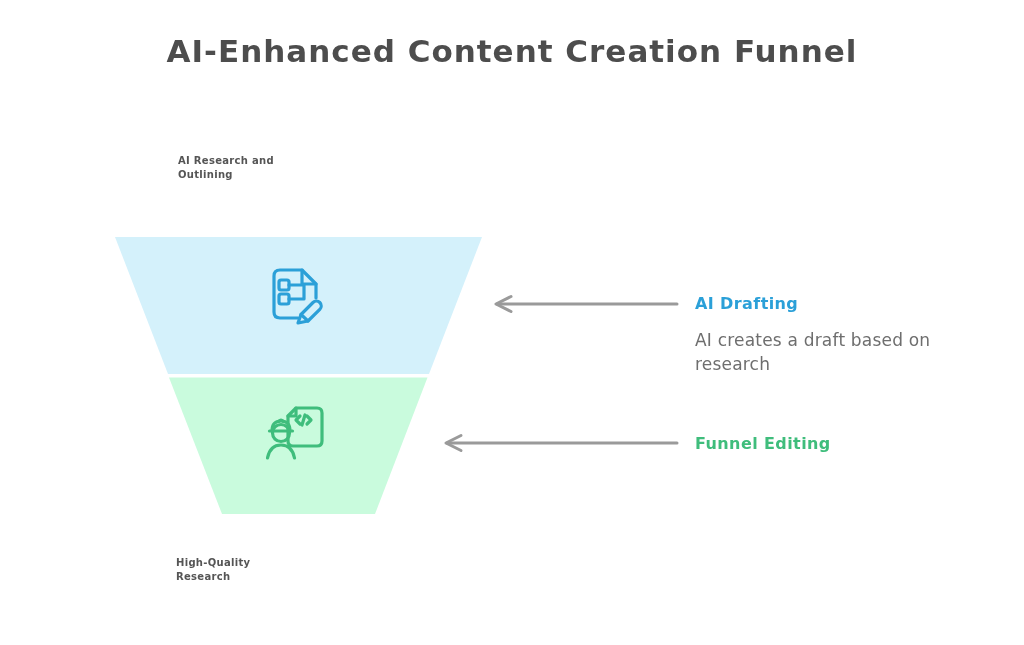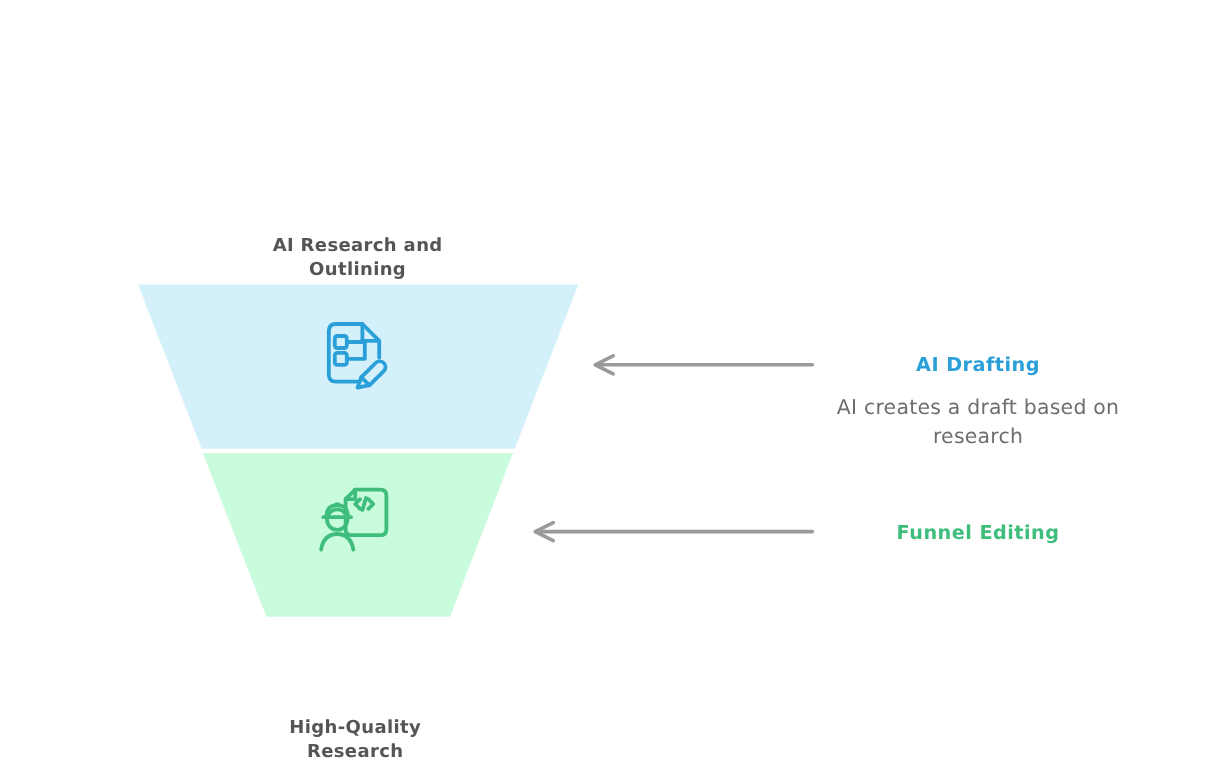--- a/index.html
+++ b/index.html
@@ -28,45 +28,44 @@
   .arrow line, .arrow polyline {
     stroke: var(--arrow-gray, #9a9a9a);
     stroke-width: 3;
     fill: none;
     stroke-linecap: round;
     stroke-linejoin: round;
   }
   .stage-label {
     position: absolute;
     width: 240px;
-    text-align: center;
-    font-size: 15px;
+    text-align: left;
+    font-size: 10px;
     font-weight: bold;
     letter-spacing: 0.3px;
     line-height: 1.35;
     color: var(--label-text, #555555);
     white-space: pre-line;
-    margin-top: 40px;
   }
   .label-top { left: 178px; top: 154px; }
   .label-bottom { left: 176px; top: 556px; }
   .icon { position: absolute; }
   .icon-draft { left: 268px; top: 266px; }
   .icon-edit { left: 266px; top: 404px; }
   .icon-draft path, .icon-draft rect {
     stroke: var(--accent-blue, #2ba0d8);
     stroke-width: 3.2; fill: none;
     stroke-linecap: round; stroke-linejoin: round;
   }
   .icon-edit path, .icon-edit circle {
     stroke: var(--accent-green, #3fbd7c);
     stroke-width: 3.2; fill: none;
     stroke-linecap: round; stroke-linejoin: round;
   }
-  .annotation { position: absolute; left: 695px; width: 240px; text-align: center; }
+  .annotation { position: absolute; left: 695px; width: 240px; }
   .annotation-1 { top: 294px; }
   .annotation-2 { top: 434px; }
   .annotation-heading {
     font-size: 16px;
     font-weight: bold;
     letter-spacing: 0.4px;
   }
   .heading-blue { color: var(--accent-blue, #2ba0d8); }
   .heading-green { color: var(--accent-green, #3fbd7c); }
   .annotation-body {
@@ -76,20 +75,21 @@
     line-height: 1.4;
     color: var(--body-text, #6e6e6e);
     white-space: pre-line;
   }
 </style>
 </head>
 <body>
 
 <div class="canvas">
 
+  <h1 class="title">AI-Enhanced Content Creation Funnel</h1>
 
   <div class="stage-label label-top">AI Research and
 Outlining</div>
 
   <svg class="bg-svg" width="1024" height="645" viewBox="0 0 1024 645">
     <polygon class="poly-top" points="115,237 482,237 429,374 168,374"></polygon>
     <polygon class="poly-bottom" points="169,377.5 427.5,377.5 375,514 222,514"></polygon>
     <g class="arrow">
       <line x1="677" y1="304" x2="497" y2="304"></line>
       <polyline points="511,296.5 496,304 511,311.5"></polyline>

